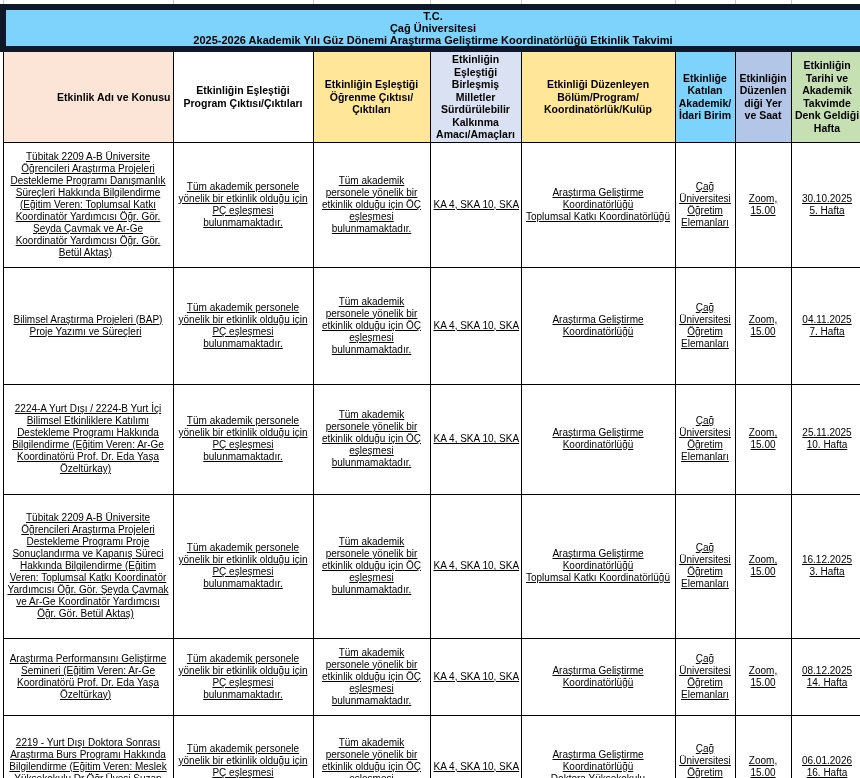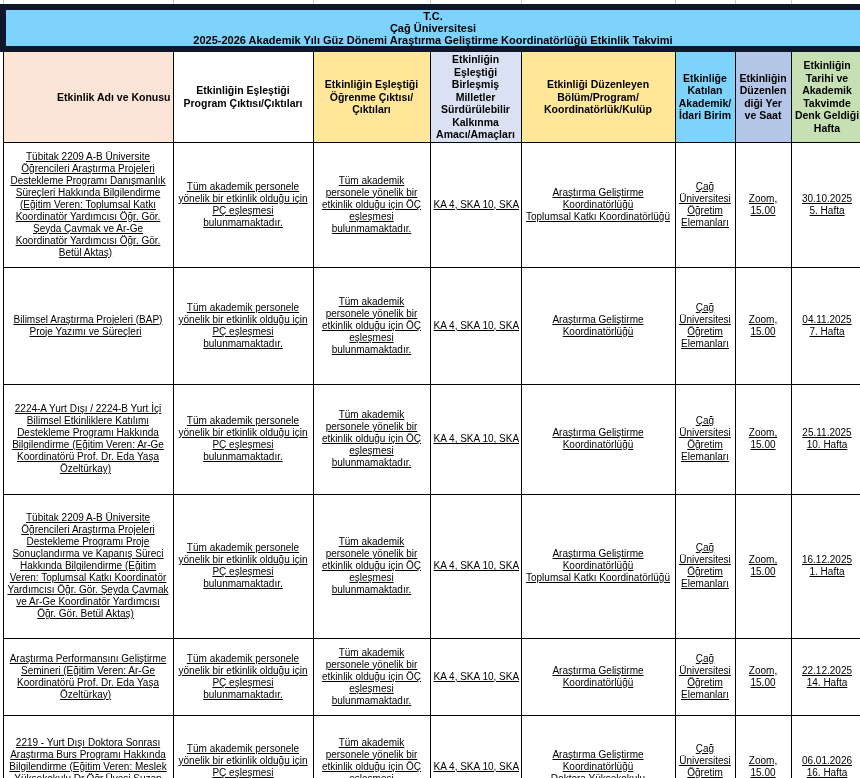--- a/index.html
+++ b/index.html
@@ -128,37 +128,37 @@
     <td>Tüm akademik personele yönelik bir etkinlik olduğu için ÖÇ eşleşmesi bulunmamaktadır.</td>
     <td class="sdg-cell">KA 4, SKA 10, SKA</td>
     <td>
           <span class="block">Araştırma Geliştirme Koordinatörlüğü</span>
           <span class="block">Toplumsal Katkı Koordinatörlüğü</span>
         </td>
     <td>Çağ Üniversitesi Öğretim Elemanları</td>
     <td>Zoom, 15.00</td>
     <td>
           <span class="block">16.12.2025</span>
-          <span class="block">1. Hafta</span>
+          <span class="block">3. Hafta</span>
         </td>
   </tr>
 
   <tr class="data r5">
     <td><span>Araştırma Performansını Geliştirme Semineri (Eğitim Veren: Ar-Ge Koordinatörü Prof. Dr. Eda Yaşa Özeltürkay)</span><span class="note"></span></td>
     <td>Tüm akademik personele yönelik bir etkinlik olduğu için PÇ eşleşmesi bulunmamaktadır.</td>
     <td>Tüm akademik personele yönelik bir etkinlik olduğu için ÖÇ eşleşmesi bulunmamaktadır.</td>
     <td class="sdg-cell">KA 4, SKA 10, SKA</td>
     <td>
           <span class="block">Araştırma Geliştirme Koordinatörlüğü</span>
           <span class="block"></span>
         </td>
     <td>Çağ Üniversitesi Öğretim Elemanları</td>
     <td>Zoom, 15.00</td>
     <td>
-          <span class="block">22.12.2025</span>
+          <span class="block">08.12.2025</span>
           <span class="block">14. Hafta</span>
         </td>
   </tr>
 
   <tr class="data r6">
     <td><span>2219 - Yurt Dışı Doktora Sonrası Araştırma Burs Programı Hakkında Bilgilendirme (Eğitim Veren: Meslek Yüksekokulu Dr.Öğr.Üyesi Suzan Oğuz)</span><span class="note">*Bahar dönemine kalmıştır.</span></td>
     <td>Tüm akademik personele yönelik bir etkinlik olduğu için PÇ eşleşmesi bulunmamaktadır.</td>
     <td>Tüm akademik personele yönelik bir etkinlik olduğu için ÖÇ eşleşmesi bulunmamaktadır.</td>
     <td class="sdg-cell">KA 4, SKA 10, SKA</td>
     <td>

